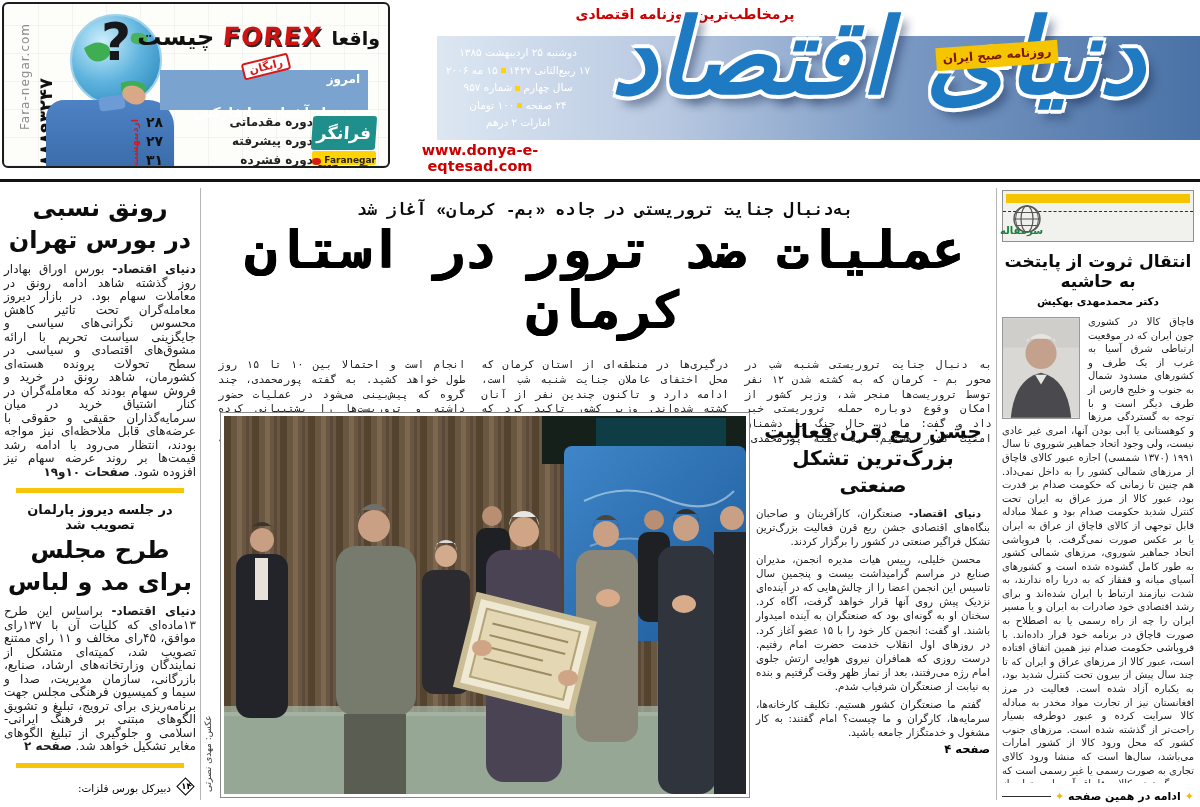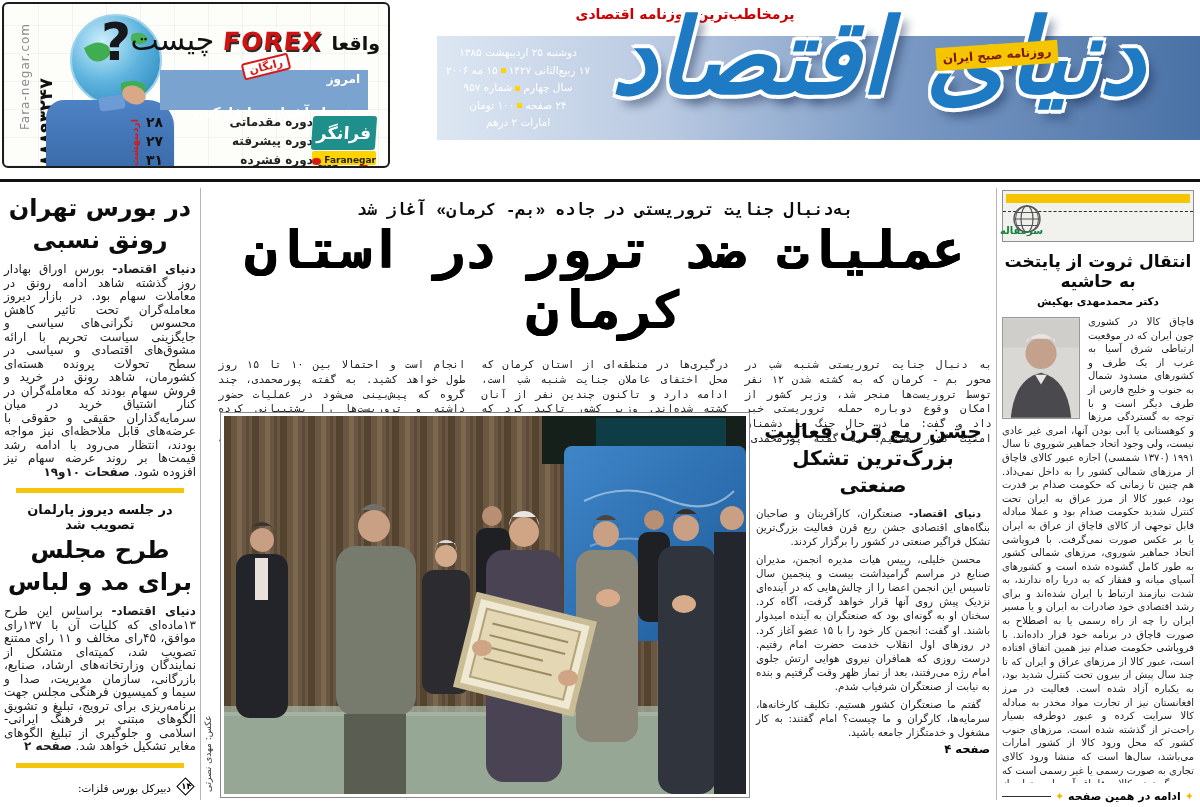--- a/index.html
+++ b/index.html
@@ -19,21 +19,21 @@
               color:#111; font-weight:bold; font-size:18px; letter-spacing:2px; }
   .ad-globe { position:absolute; left:62px; top:4px; }
   .ad-man { position:absolute; left:42px; top:96px; width:128px; height:68px;
             background:linear-gradient(#4d82c4,#3b6cab); border-radius:18px 26px 0 0; }
   .ad-man-collar { position:absolute; left:95px; top:92px; width:26px; height:14px; background:#6d9bd6; border-radius:4px; transform:rotate(-8deg); }
   .ad-hand { position:absolute; left:118px; top:82px; width:24px; height:18px; background:#d9a887; border-radius:50%; transform:rotate(20deg); }
   .ad-headline { position:absolute; right:8px; top:18px; width:230px; direction:rtl; text-align:center; white-space:nowrap; }
   .ad-headline .pre { font-size:19px; font-weight:bold; color:#111; }
   .ad-headline .brand { font-size:25px; font-weight:bold; color:#cf1212; letter-spacing:1px; transform:skewX(-6deg); display:inline-block;
                         text-shadow:1.5px 1.5px 0 #2a2a2a; margin:0 4px; }
-  .ad-headline .post { font-size:30px; font-weight:normal; color:#111; }
+  .ad-headline .post { font-size:24px; font-weight:bold; color:#111; }
   .ad-promo { position:absolute; right:20px; top:66px; width:208px; height:40px; background:#7fa7d4; background:#7aa3cf;
               color:#fff; direction:rtl; text-align:right; padding:2px 8px; line-height:1.2; }
   .ad-promo .l1 { font-size:12px; font-weight:bold; display:block; }
   .ad-promo .l2 { font-size:13.5px; font-weight:bold; display:block;margin-top:18px; }
   .ad-free { position:absolute; right:98px; top:54px; border:2px solid #d41a1a; color:#d41a1a; font-weight:bold; font-size:11px;
              padding:0 5px; transform:rotate(-14deg); background:#fff; border-radius:3px; }
   .ad-rows { position:absolute; right:18px; top:110px; width:224px; direction:rtl; }
   .ad-row { display:flex; align-items:center; gap:5px; margin-bottom:3px; }
   .chk { width:13px; height:13px; background:#d42020; border-radius:50%; color:#fff; font-size:9px; line-height:13px; text-align:center; flex:0 0 13px; }
   .ad-row .lbl { font-size:12px; font-weight:bold; color:#222; flex:1; }
@@ -188,30 +188,31 @@
       <span>۱۷ ربیع‌الثانی ۱۴۲۷</span><span class="sq"></span><span>۱۵ مه ۲۰۰۶</span>
     </div>
     <div>
       <span>سال چهارم</span><span class="sq"></span><span>شماره ۹۵۷</span>
     </div>
     <div>
       <span>۲۴ صفحه</span><span class="sq"></span><span>۱۰۰ تومان</span>
     </div>
     <div>امارات ۲ درهم</div>
   </div>
+  <div class="url">www.donya-e-eqtesad.com</div>
 
   <div class="toprule"></div>
   <div class="vdiv" style="left:200px"></div>
   <div class="vdiv" style="left:996px"></div>
 
   <aside class="sidebar">
     <div>
       <div class="sb-title">
+        <div>رونق نسبی</div>
         <div>در بورس تهران</div>
-        <div>رونق نسبی</div>
       </div>
       <div class="sb-body">
         <b class="lead-in">دنیای اقتصاد-</b><span> بورس اوراق بهادار روز گذشته شاهد ادامه رونق در معاملات سهام بود. در بازار دیروز معامله‌گران تحت تاثیر کاهش محسوس نگرانی‌های سیاسی و جایگزینی سیاست تحریم با ارائه مشوق‌های اقتصادی و سیاسی در سطح تحولات پرونده هسته‌ای کشورمان، شاهد رونق در خرید و فروش سهام بودند که معامله‌گران در کنار اشتیاق خرید در میان سرمایه‌گذاران حقیقی و حقوقی با عرضه‌های قابل ملاحظه‌ای نیز مواجه بودند، انتظار می‌رود با ادامه رشد قیمت‌ها بر روند عرضه سهام نیز افزوده شود. </span><b class="pageref">صفحات ۱۰و۱۹</b>
       </div>
     </div>
     <div class="ybar"></div>
     <div>
       <div class="sb-kicker">در جلسه دیروز پارلمان تصویب شد</div>
       <div class="sb-title">
         <div>طرح مجلس</div>

